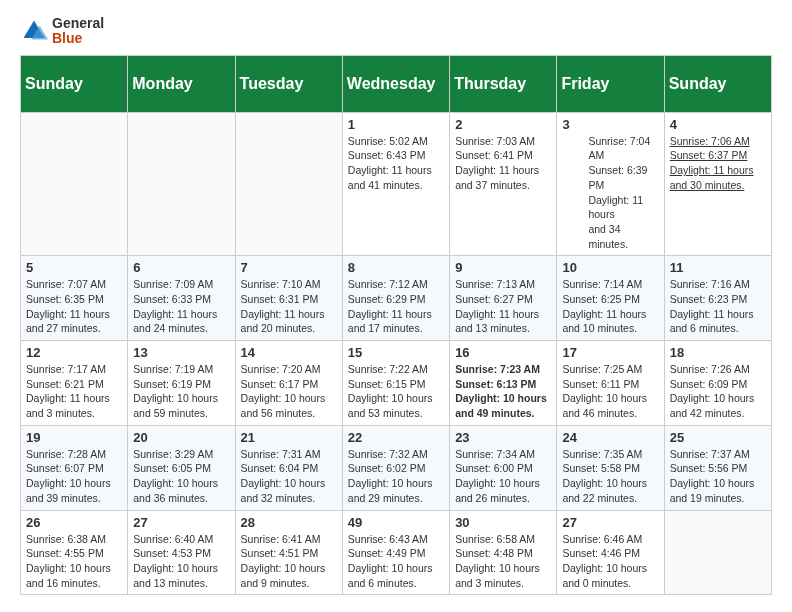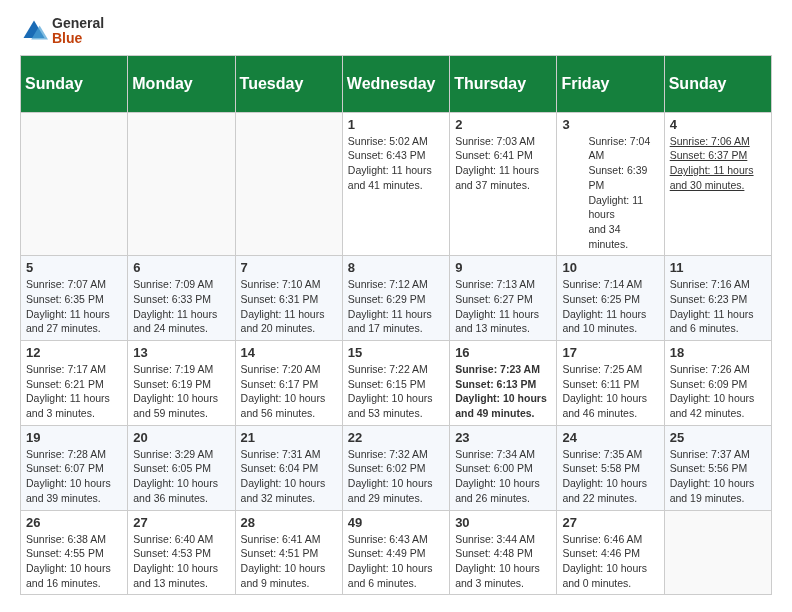--- a/index.html
+++ b/index.html
@@ -334,21 +334,21 @@
           </td>
           <td>
             <span class="day-number">49</span>
             <div class="day-info" style="white-space: pre-line;">Sunrise: 6:43 AM
 Sunset: 4:49 PM
 Daylight: 10 hours
 and 6 minutes.</div>
           </td>
           <td>
             <span class="day-number">30</span>
-            <div class="day-info" style="white-space: pre-line;">Sunrise: 3:44 AM
+            <div class="day-info" style="white-space: pre-line;">Sunrise: 6:58 AM
 Sunset: 4:48 PM
 Daylight: 10 hours
 and 3 minutes.</div>
           </td>
           <td>
             <span class="day-number">27</span>
             <div class="day-info" style="white-space: pre-line;">Sunrise: 6:46 AM
 Sunset: 4:46 PM
 Daylight: 10 hours
 and 0 minutes.</div>

